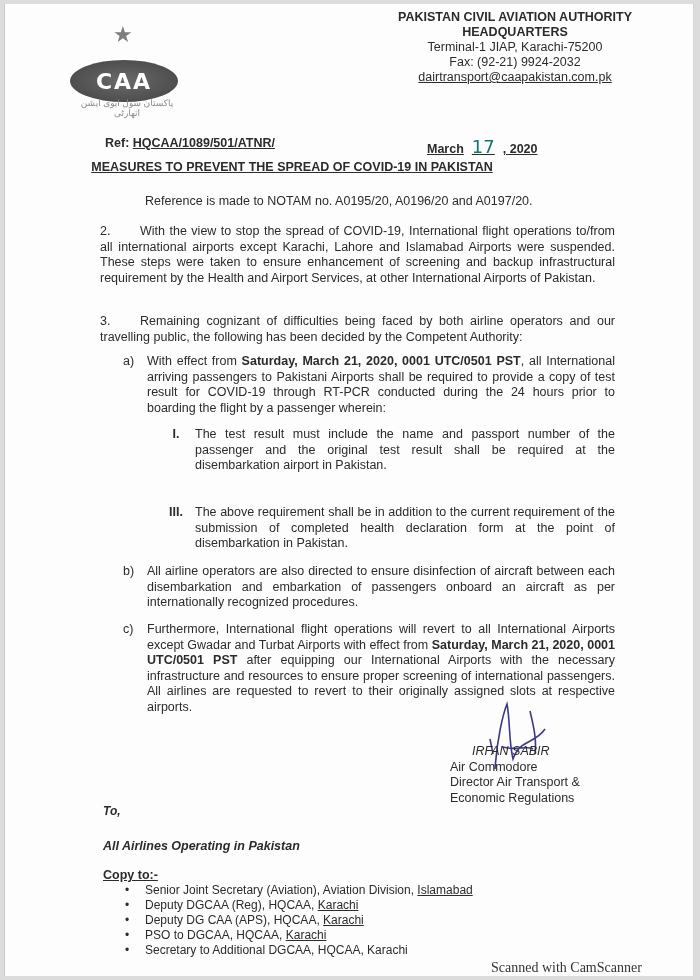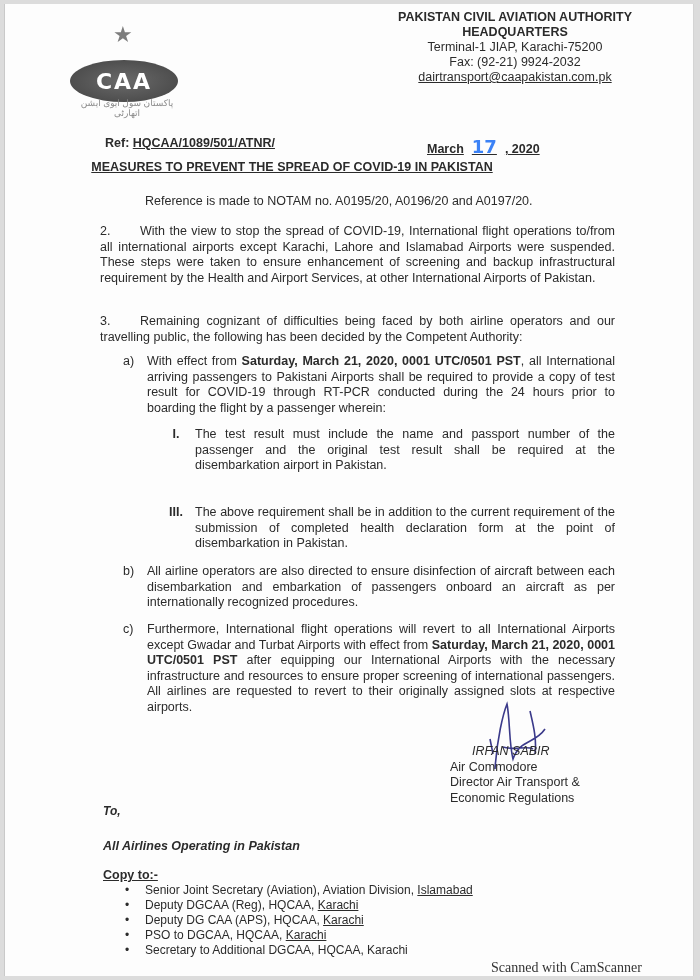--- a/index.html
+++ b/index.html
@@ -22,21 +22,21 @@
     background: radial-gradient(ellipse at center, #6a6a6a 0%, #4e4e4e 70%, #5a5a5a 100%);
     display: flex; align-items: center; justify-content: center;
   }
   .oval span { color: #fff; font-weight: bold; font-size: 22px; letter-spacing: 2px; font-family: "DejaVu Sans", sans-serif; }
   .urdu { position: absolute; left: 8px; top: 74px; width: 108px; height: 12px; color: #8a8a8a; font-size: 9px; text-align: center; letter-spacing: 1px; }
   .hq { left: 360px; top: 6px; width: 300px; text-align: center; font-size: 12.5px; line-height: 15px; }
   .hq .b { font-weight: bold; }
   .u { text-decoration: underline; }
   .ref { left: 52px; top: 132px; font-size: 12.5px; font-weight: bold; margin-left: 48px; }
   .date { left: 422px; top: 132px; font-size: 12.5px; font-weight: bold; }
-  .date .hand { font-family: "DejaVu Sans", sans-serif; font-weight: bold; font-size: 18px; margin: 0 8px; color: #3b82f6; }
+  .date .hand { font-family: "DejaVu Sans", sans-serif; font-weight: normal; font-size: 18px; margin: 0 8px; color: #0f766e; }
   .title { left: 0; top: 156px; width: 574px; text-align: center; font-size: 12.5px; font-weight: bold; text-decoration: underline; }
   .body-text { font-size: 12.5px; line-height: 15.5px; text-align: justify; }
   .p1 { left: 140px; top: 190px; width: 460px; }
   .para { left: 95px; width: 515px; }
   .para .num { display: inline-block; width: 40px; }
   .sub { left: 118px; width: 492px; }
   .sub .lbl { position: absolute; left: 0; top: 0; }
   .sub .txt { margin-left: 24px; }
   .roman { left: 160px; width: 450px; }
   .roman .lbl { position: absolute; left: 0; top: 0; font-weight: bold; width: 22px; text-align: center; }

